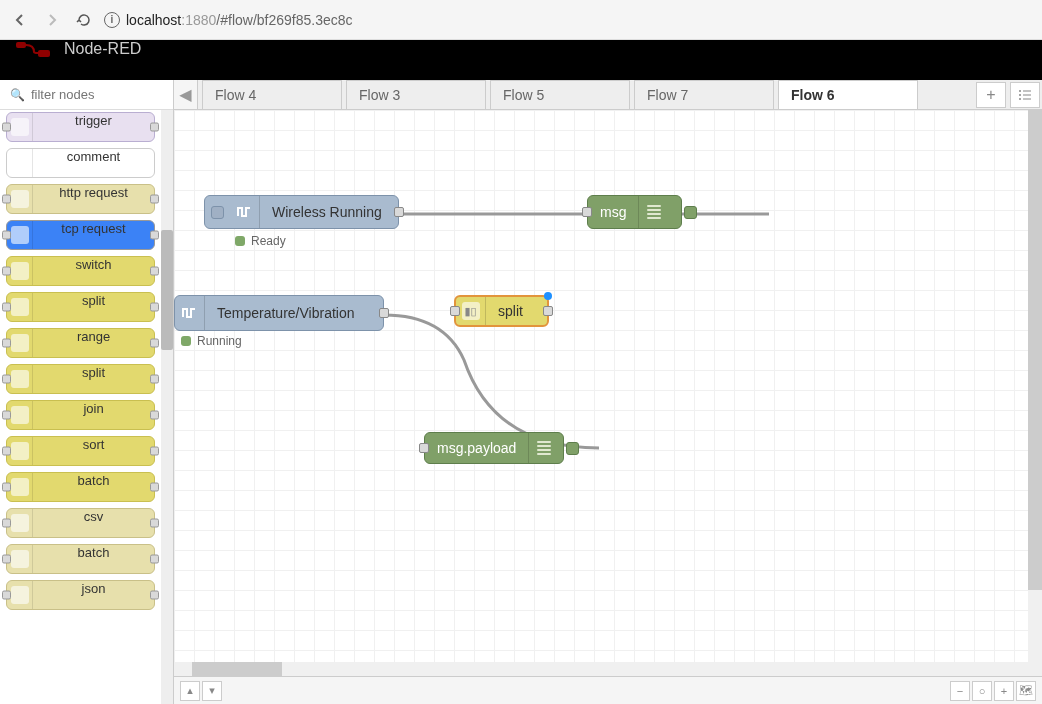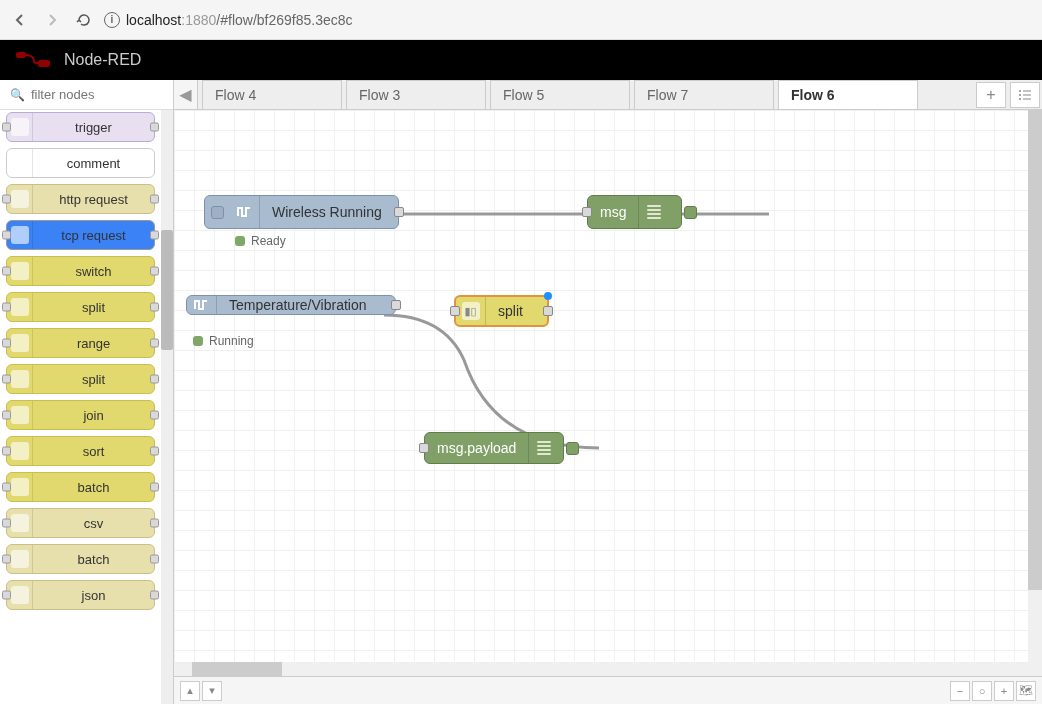--- a/index.html
+++ b/index.html
@@ -4,33 +4,33 @@
 <style>
 *{box-sizing:border-box;margin:0;padding:0;font-family:Arial,sans-serif}
 body{width:1042px;height:704px;overflow:hidden;background:#f0f0f0}
 .browser-bar{height:40px;background:#f5f5f5;display:flex;align-items:center;padding:0 8px;gap:8px;border-bottom:1px solid #ddd}
 .nav-btn{width:24px;height:24px;display:flex;align-items:center;justify-content:center;color:#666;cursor:pointer}
 .url-bar{flex:1;display:flex;align-items:center;gap:6px;color:#444;font-size:14px}
 .url-info{width:16px;height:16px;border:1.5px solid #666;border-radius:50%;display:flex;align-items:center;justify-content:center;font-size:10px;font-weight:bold;color:#666}
 .url-host{color:#222}
 .url-port{color:#999}
 .url-hash{color:#666}
-.header{height:40px;background:#000;display:flex;align-items:center;padding:0 16px;gap:12px}
+.header{height:40px;background:#000;display:flex;padding:0 16px;gap:12px}
 .logo-svg{width:36px;height:20px}
 .header-title{color:#ccc;font-size:16px;font-weight:500}
 .workspace{display:flex;height:624px;background:#fff}
 .palette{width:174px;background:#fff;border-right:1px solid #ccc;display:flex;flex-direction:column}
 .filter-row{height:30px;display:flex;align-items:center;padding:0 10px;gap:6px;border-bottom:1px solid #ddd}
 .filter-icon{color:#999;font-size:12px}
 .filter-input{border:none;outline:none;font-size:13px;color:#999;width:100%}
 .palette-body{flex:1;display:flex;position:relative}
 .palette-list{flex:1;padding:2px 6px;display:flex;flex-direction:column;gap:6px;overflow:hidden}
 .palette-scroll{width:12px;background:#eee;position:relative}
 .palette-thumb{width:12px;height:120px;background:#bbb;position:absolute;top:120px;border-radius:2px}
-.pnode{height:30px;border-radius:6px;display:flex;align-items:center;position:relative;font-size:13px;color:#333;cursor:move}
+.pnode{height:30px;border-radius:6px;display:flex;position:relative;font-size:13px;color:#333;cursor:move}
 .pnode-icon{width:26px;height:100%;display:flex;align-items:center;justify-content:center;border-right:1px solid rgba(0,0,0,0.1);border-radius:6px 0 0 6px}
 .pnode-label{flex:1;text-align:center;padding:0 4px}
 .pnode .port-l,.pnode .port-r{width:9px;height:9px;background:#d9d9d9;border:1px solid #999;border-radius:2px;position:absolute;top:50%;transform:translateY(-50%)}
 .pnode .port-l{left:-5px}
 .pnode .port-r{right:-5px}
 .c-lavender{background:#e8e0f0;border:1px solid #b9aed1}
 .c-white{background:#fff;border:1px solid #ccc}
 .c-tan{background:#e7e0ac;border:1px solid #c9c088}
 .c-gray{background:#3b82f6;border:1px solid #999}
 .c-yellow{background:#e2d96e;border:1px solid #c9bf50}
@@ -287,21 +287,21 @@
               <div class="debug-bars" style="color:#e0e8d0">
                 <span></span>
                 <span></span>
                 <span></span>
                 <span></span>
               </div>
             </div>
           <div class="btn-square" style="margin-left:6px;position:absolute;right:-22px"></div>
         </div>
 
-        <div class="cnode n-blue" style="left:12px;top:185px;width:210px;height:20px">
+        <div class="cnode n-blue" style="left:0px;top:185px;width:210px;height:36px">
           <div class="cnode-icon">
               <svg width="18" height="18" viewBox="0 0 18 18">
                 <path d="M2 13 L2 5 L6 5 L6 13 L10 13 L10 5 L14 5" stroke="#fff" stroke-width="2" fill="none"></path>
               </svg>
             </div>
           <div class="cnode-label">Temperature/Vibration</div>
           <div class="port port-out"></div>
           <div class="status" style="top:38px;left:6px">
             <div class="status-dot" style="background:#7fa868"></div>
             <span>Running</span>

